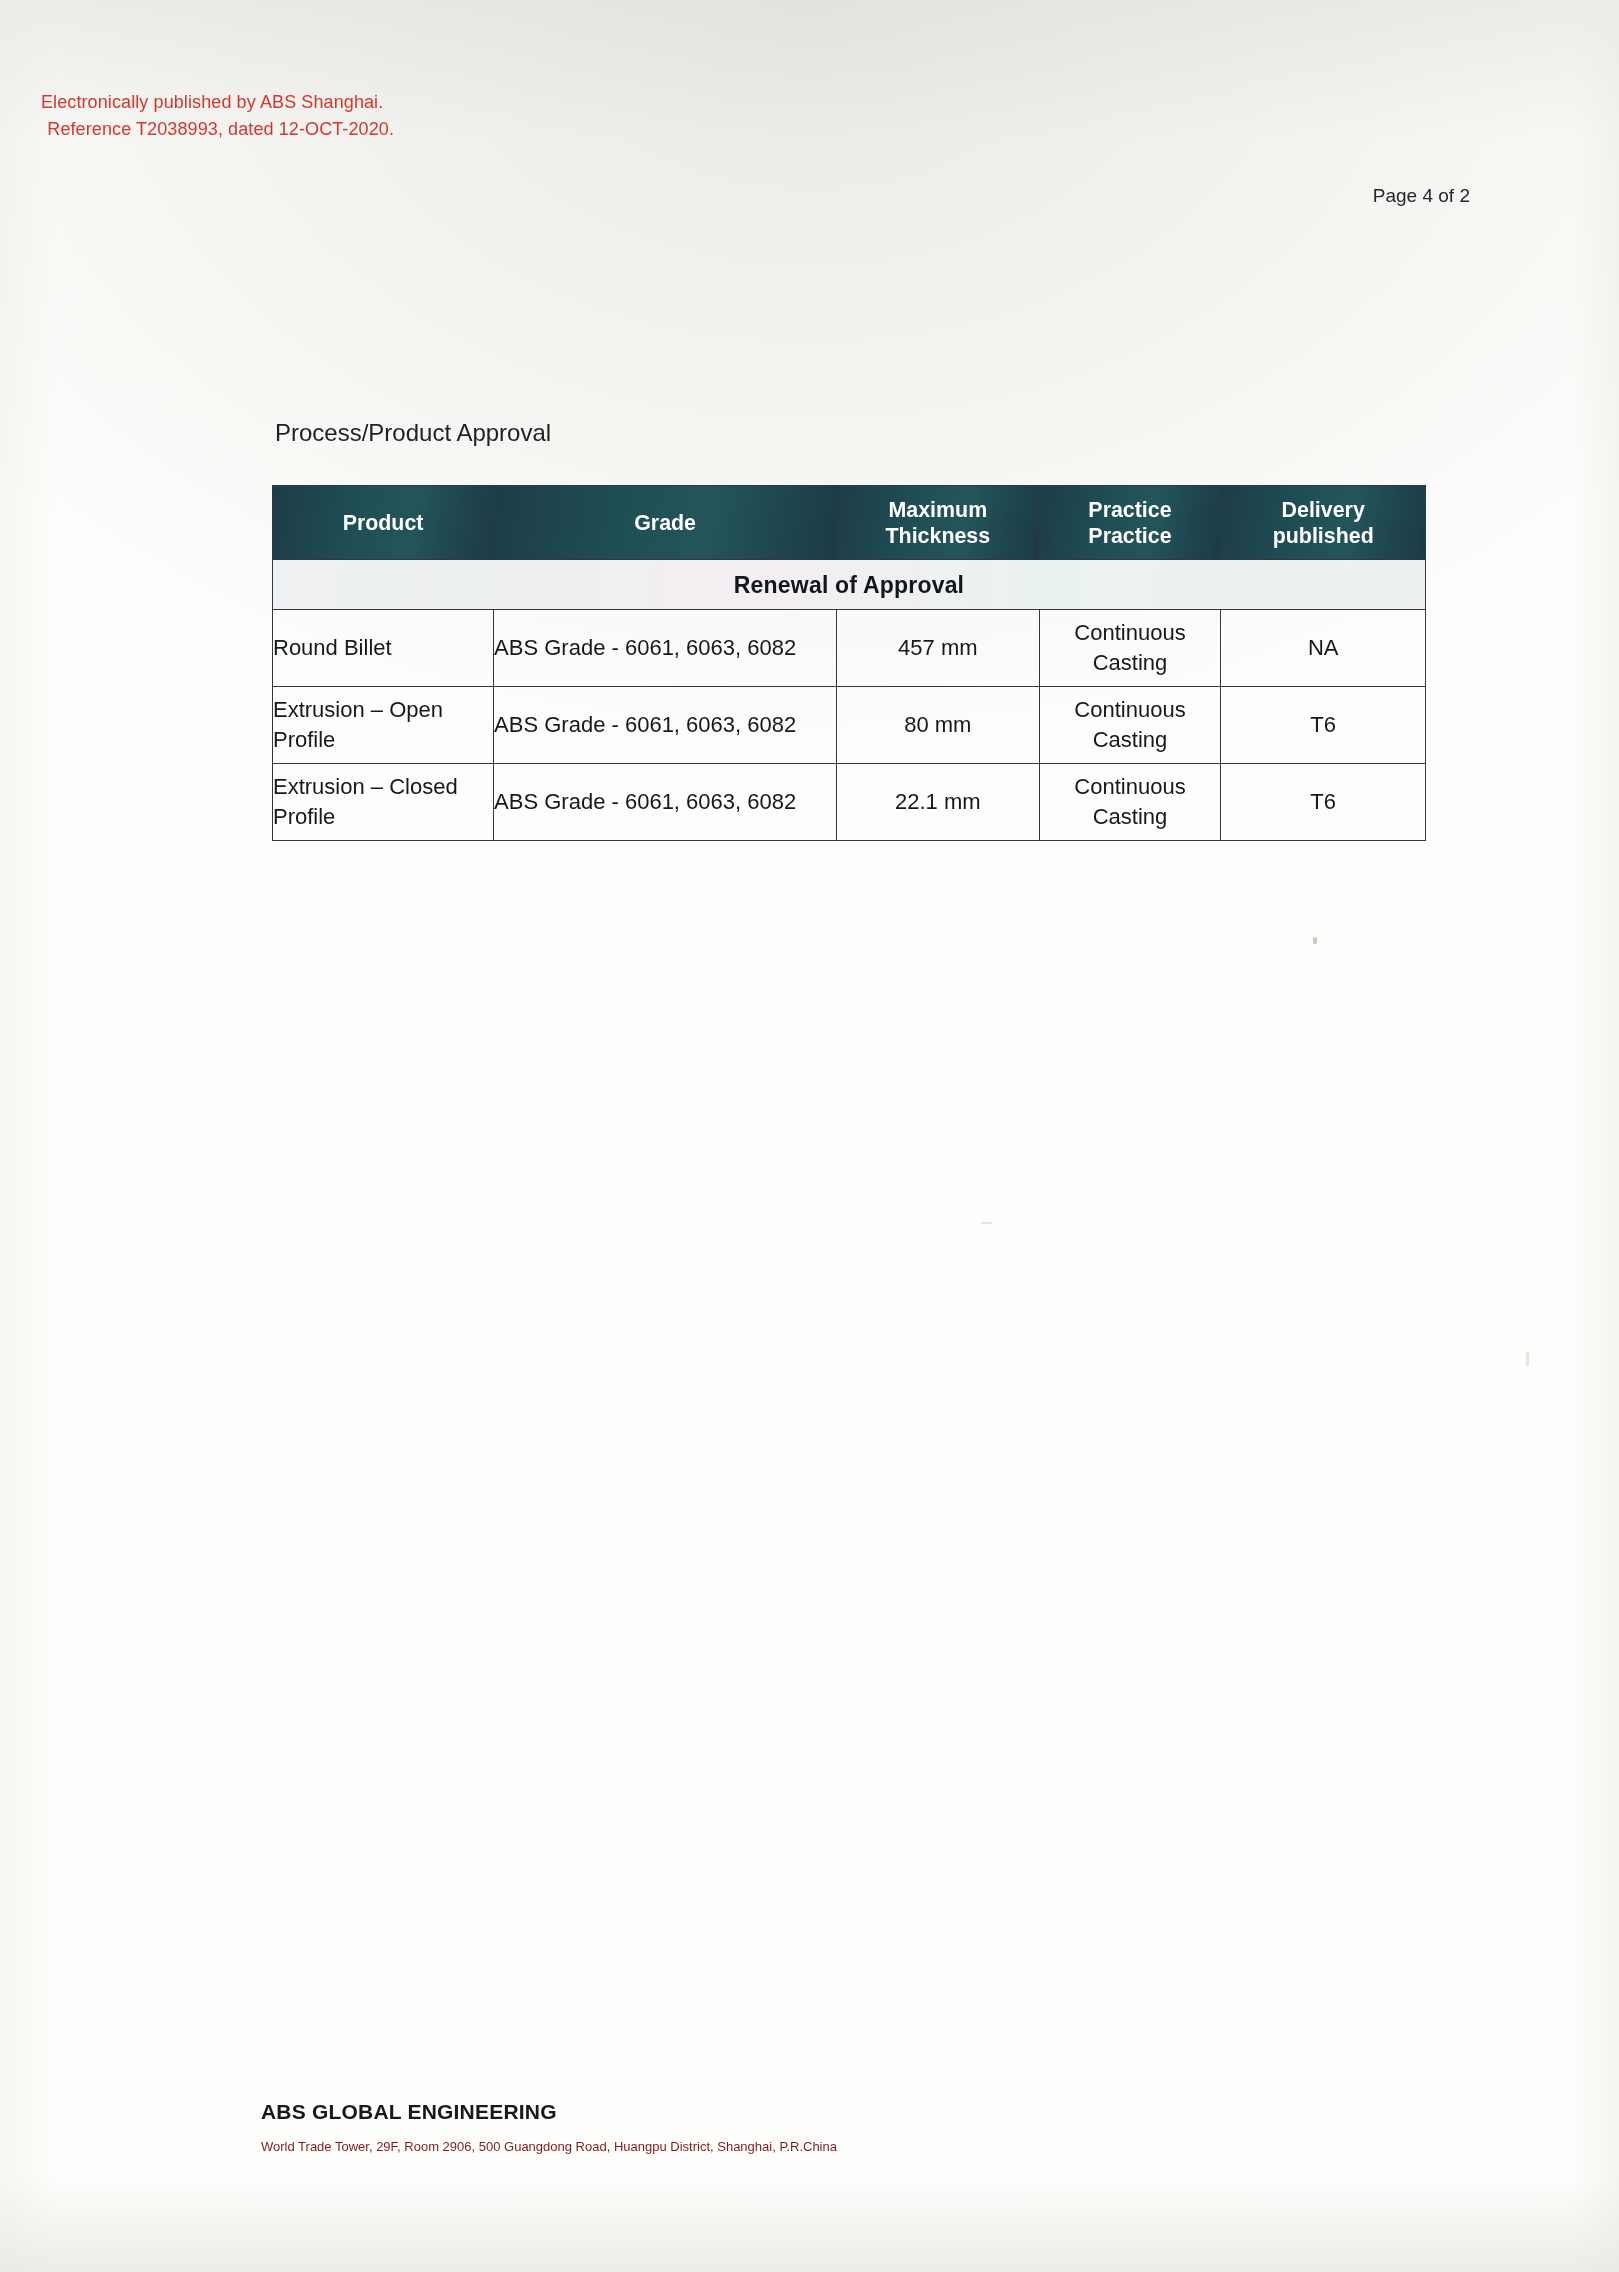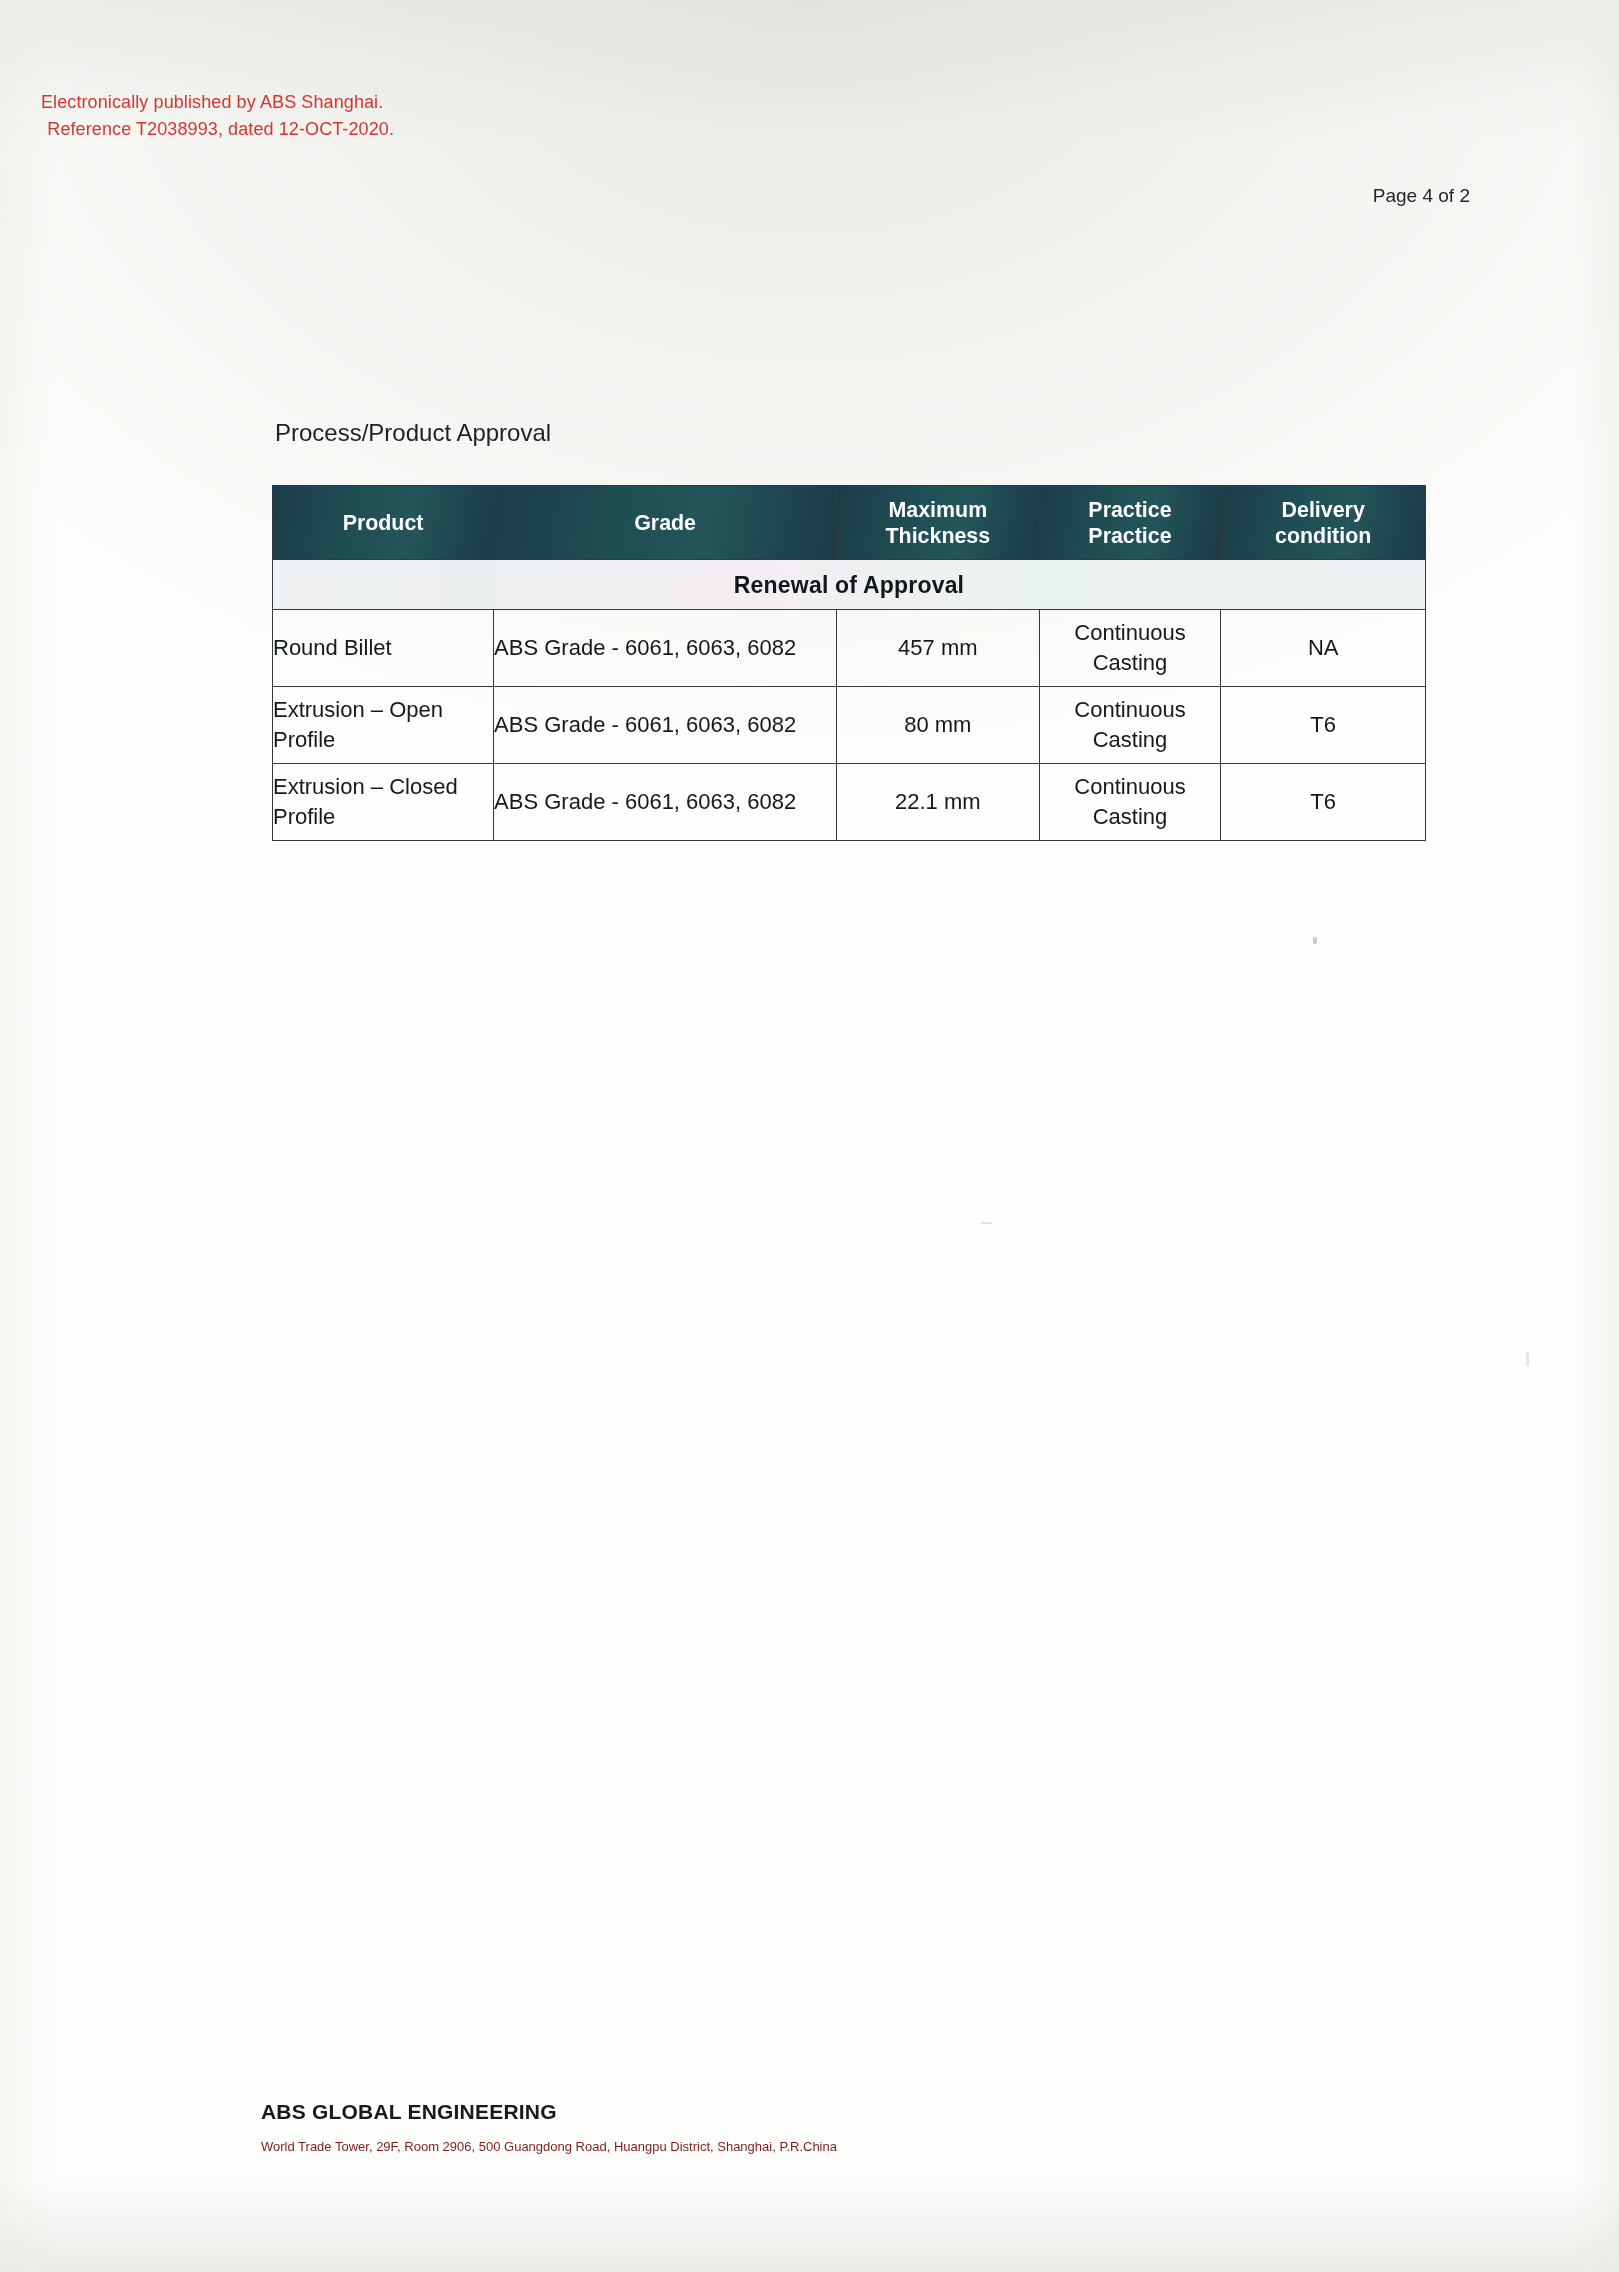--- a/index.html
+++ b/index.html
@@ -183,21 +183,21 @@
           <th>
             <span class="two-line">Maximum</span>
             <span class="two-line">Thickness</span>
           </th>
           <th>
             <span class="two-line">Practice</span>
             <span class="two-line">Practice</span>
           </th>
           <th>
             <span class="two-line">Delivery</span>
-            <span class="two-line">condition</span>
+            <span class="two-line">published</span>
           </th>
         </tr>
       </thead>
       <tbody>
         <tr class="banner">
           <td colspan="5">Renewal of Approval</td>
         </tr>
 
         <tr>
           <td class="c-product">Round Billet</td>

